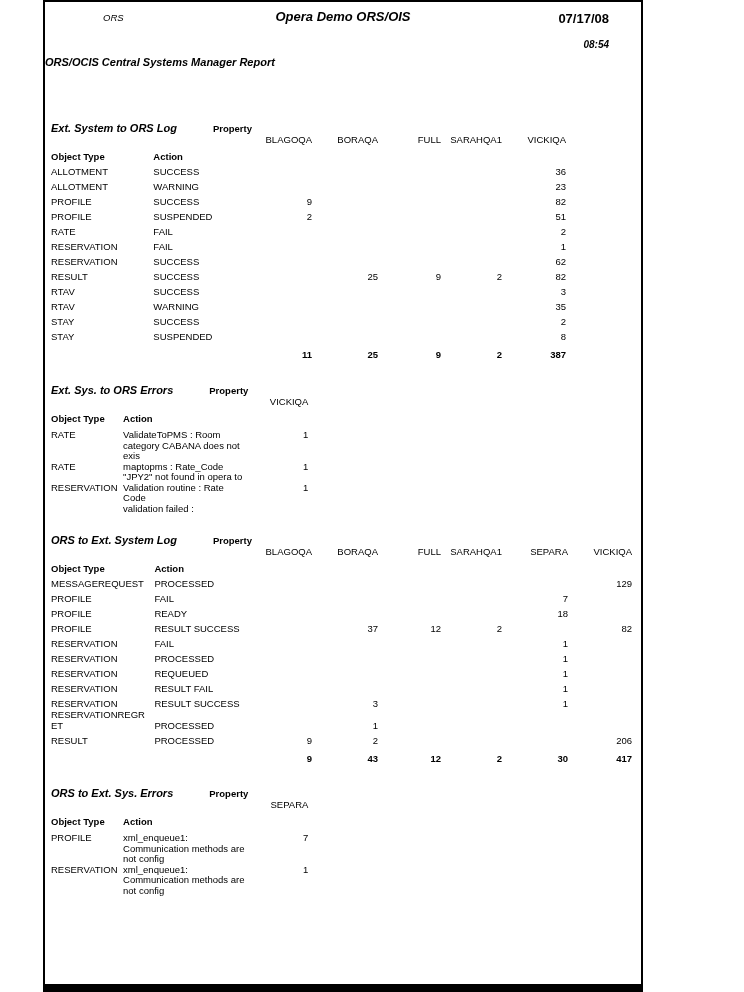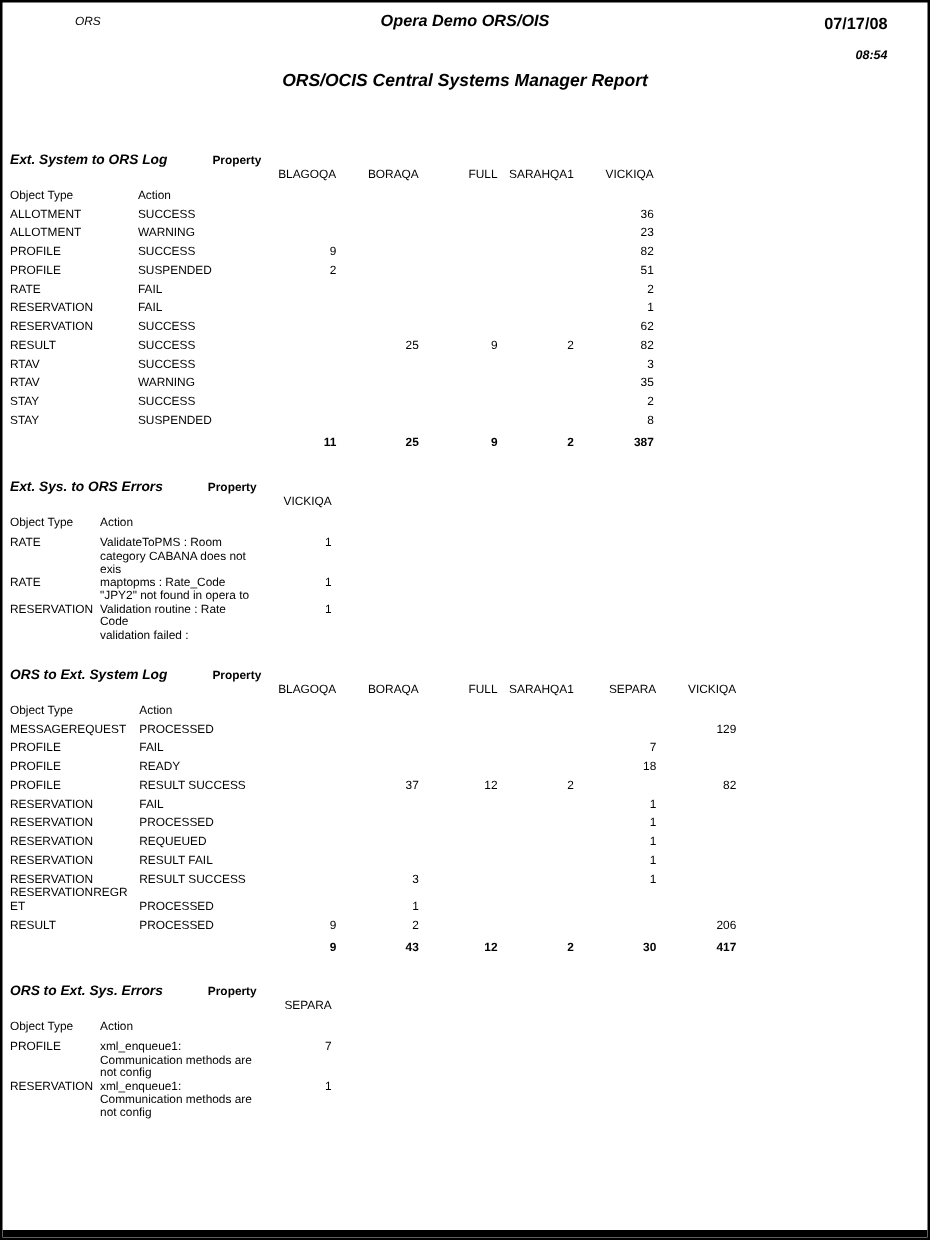--- a/index.html
+++ b/index.html
@@ -1,39 +1,40 @@
 <!DOCTYPE html>
 <html><head>
 <meta charset="utf-8">
 <style>
   * { margin:0; padding:0; box-sizing:border-box; }
   html,body { background:#ffffff; }
   .page {
-    position:relative; width:744px; height:992px;
+    position:relative; width:600px; height:992px;
     background:#fff; border:2px solid #000;
     font-family:"Liberation Sans", sans-serif; color:#000;
     overflow:hidden;
+    margin-left:43px;
   }
   .abs { position:absolute; }
   .hdr-left  { left:58px; top:10px; font-size:9.5px; font-style:italic; }
   .hdr-center{ left:0; right:0; top:7px; text-align:center; font-size:13px; font-weight:bold; font-style:italic; }
   .hdr-date  { right:32px; top:9px; font-size:13px; font-weight:bold; }
   .hdr-time  { right:32px; top:37px; font-size:10px; font-weight:bold; font-style:italic;text-align:center; }
-  .rpt-title { left:0; right:0; top:54px; text-align:center; font-size:14px; font-weight:bold; font-style:italic; }
+  .rpt-title { left:0; right:0; top:54px; font-size:11px; font-weight:bold; font-style:italic; }
   .footer    { left:0; top:899px; width:668px; text-align:center; font-size:10px; font-style:italic; }
   .bottom-bar{ left:0; right:0; bottom:0; height:6px; background:#000; }
 
   table.rpt { border-collapse:collapse; table-layout:fixed; margin-left:6px; }
   table.rpt td { padding:0; font-size:9.5px; line-height:11px; vertical-align:bottom; overflow:visible; white-space:pre-line; }
   .num { text-align:right; }
   tr.head-row td { height:18px; }
   .head-line { display:flex; justify-content:space-between; align-items:baseline;gap:36px; }
   .sec-title { font-size:11px; font-weight:bold; font-style:italic; white-space:nowrap; }
   .prop-label { font-size:9.5px; font-weight:bold; }
-  tr.sub-row td { height:17px; font-weight:normal; }
+  tr.sub-row td { height:17px; font-weight:bold; }
   table.logs tbody td { height:15px; }
   table.logs .action-cell { padding-left:4px; }
   tr.totals td { height:18px; font-weight:bold; }
   table.errors tbody td { vertical-align:top; line-height:10.5px; }
   table.errors tbody tr:first-child td { padding-top:6px; }
   .pad23 { padding-left:23px; }
 </style>
 </head>
 <body>
 

